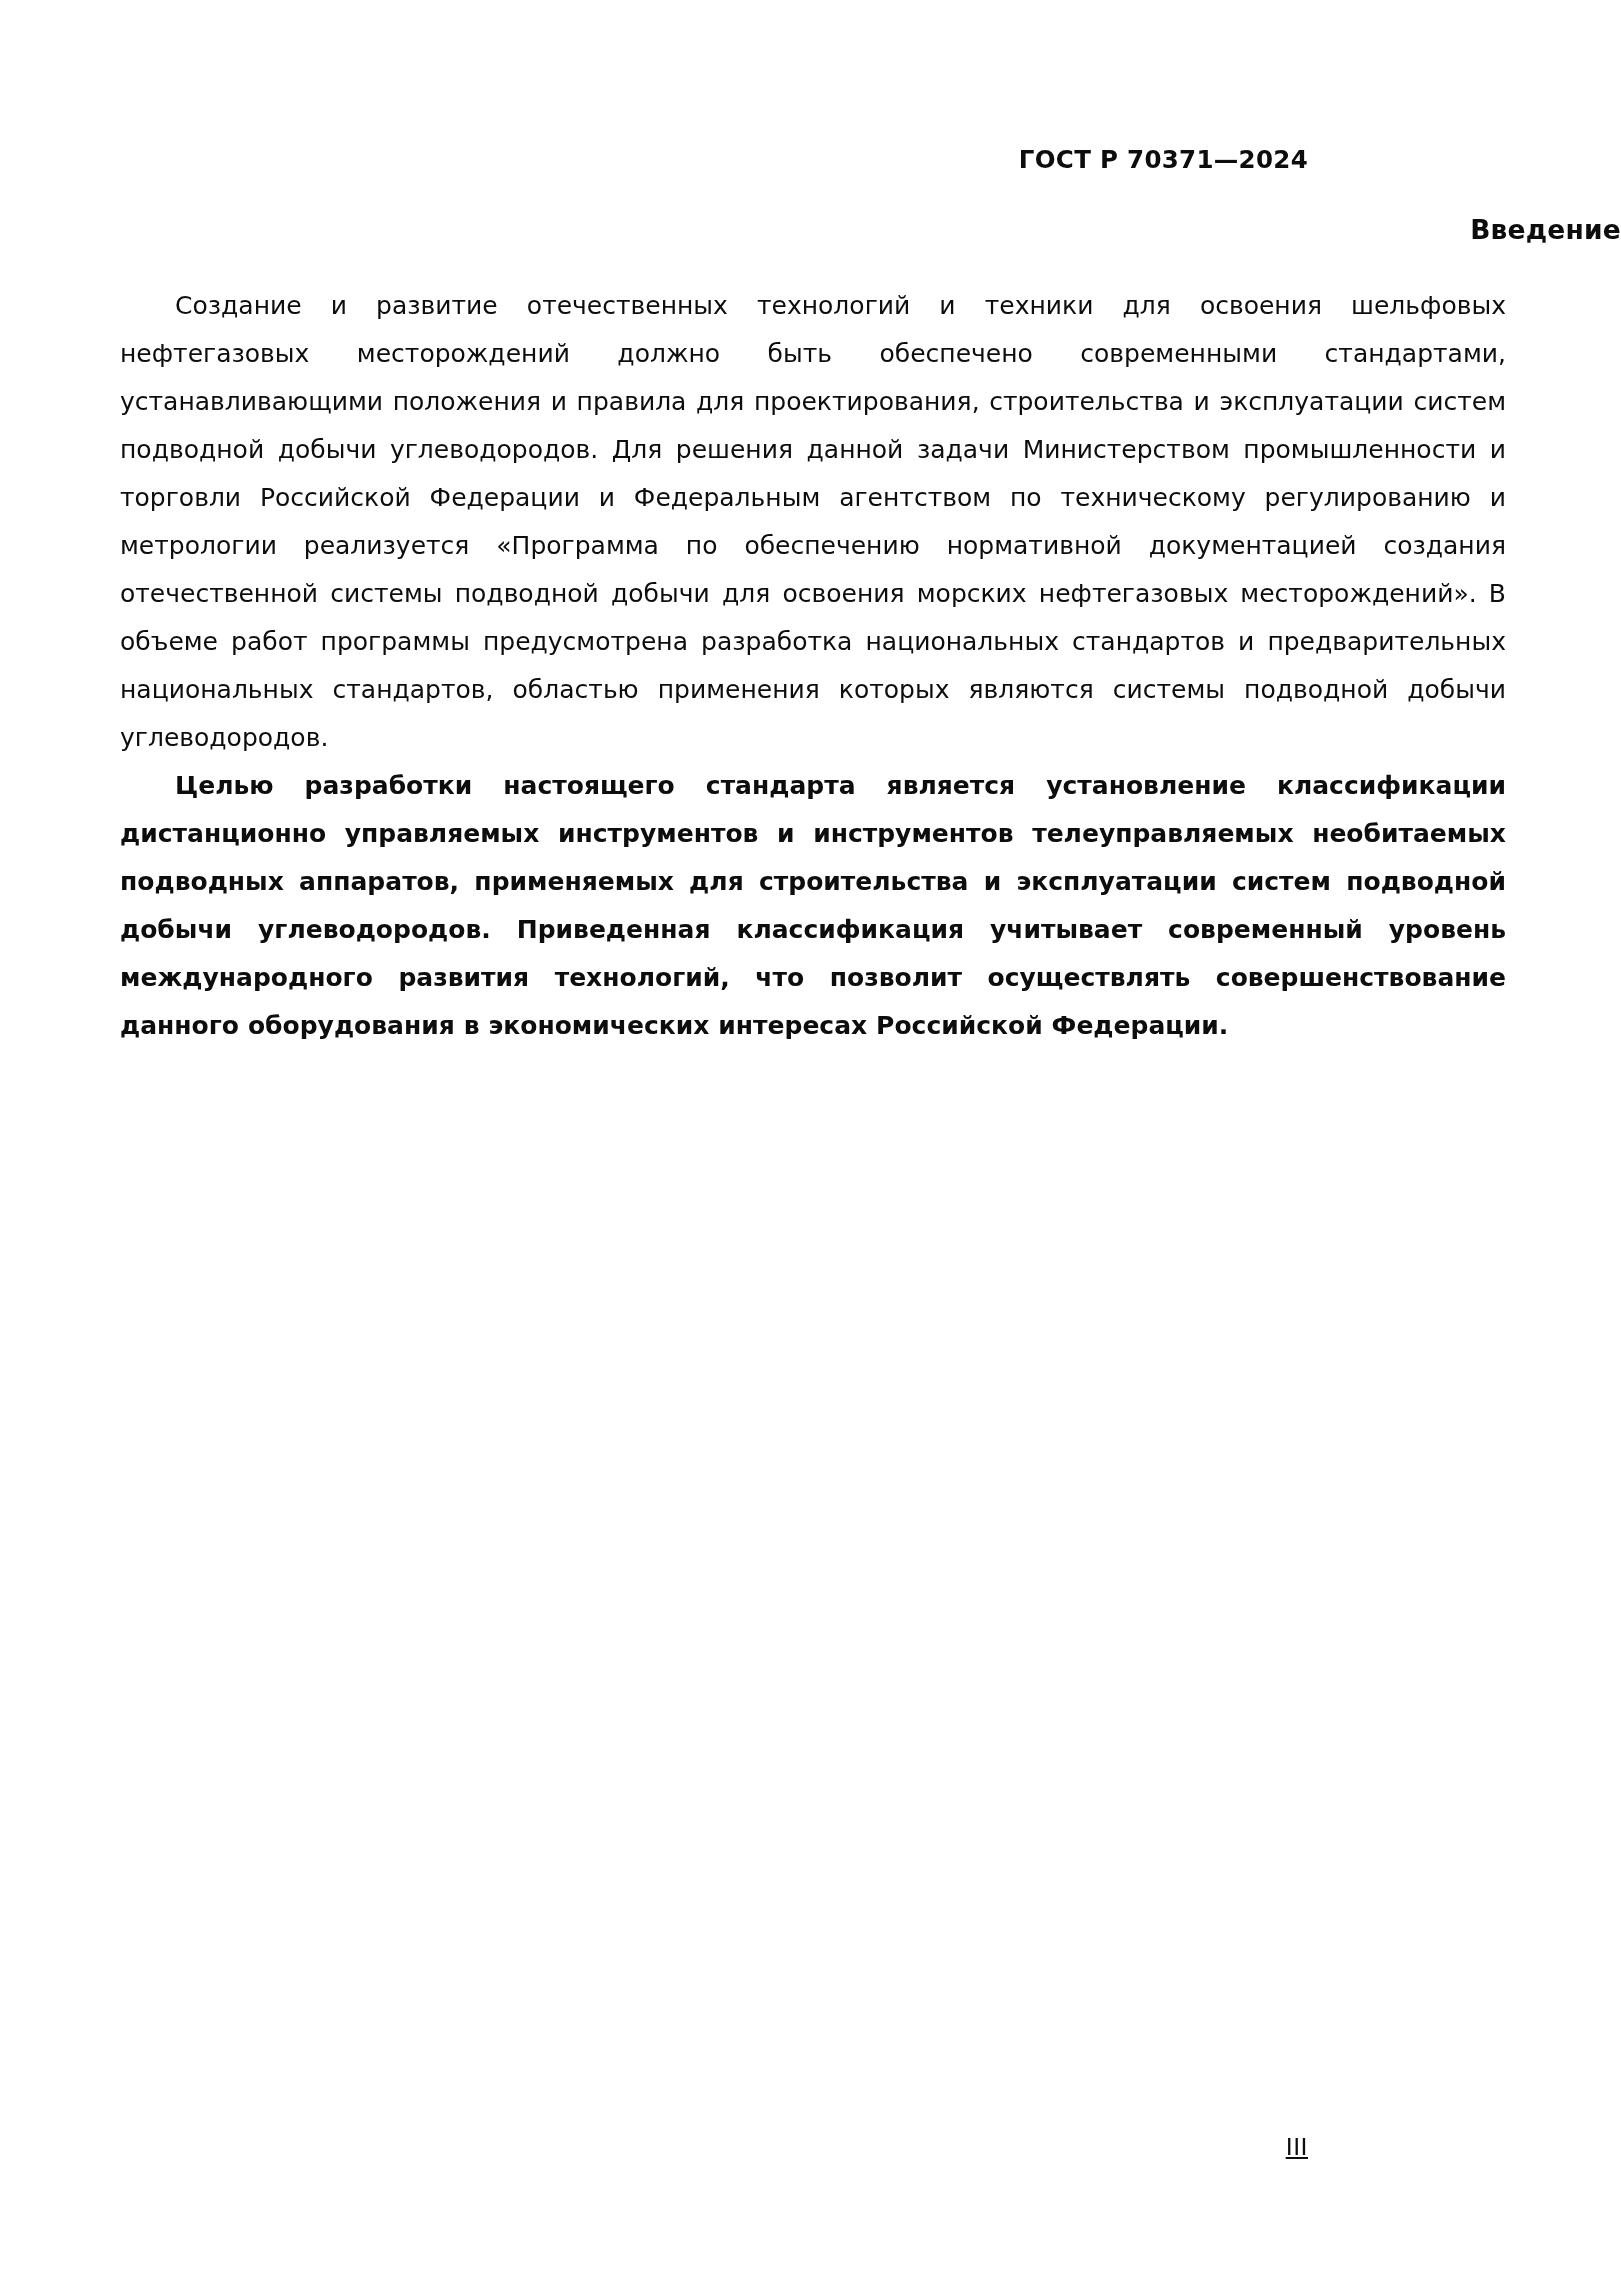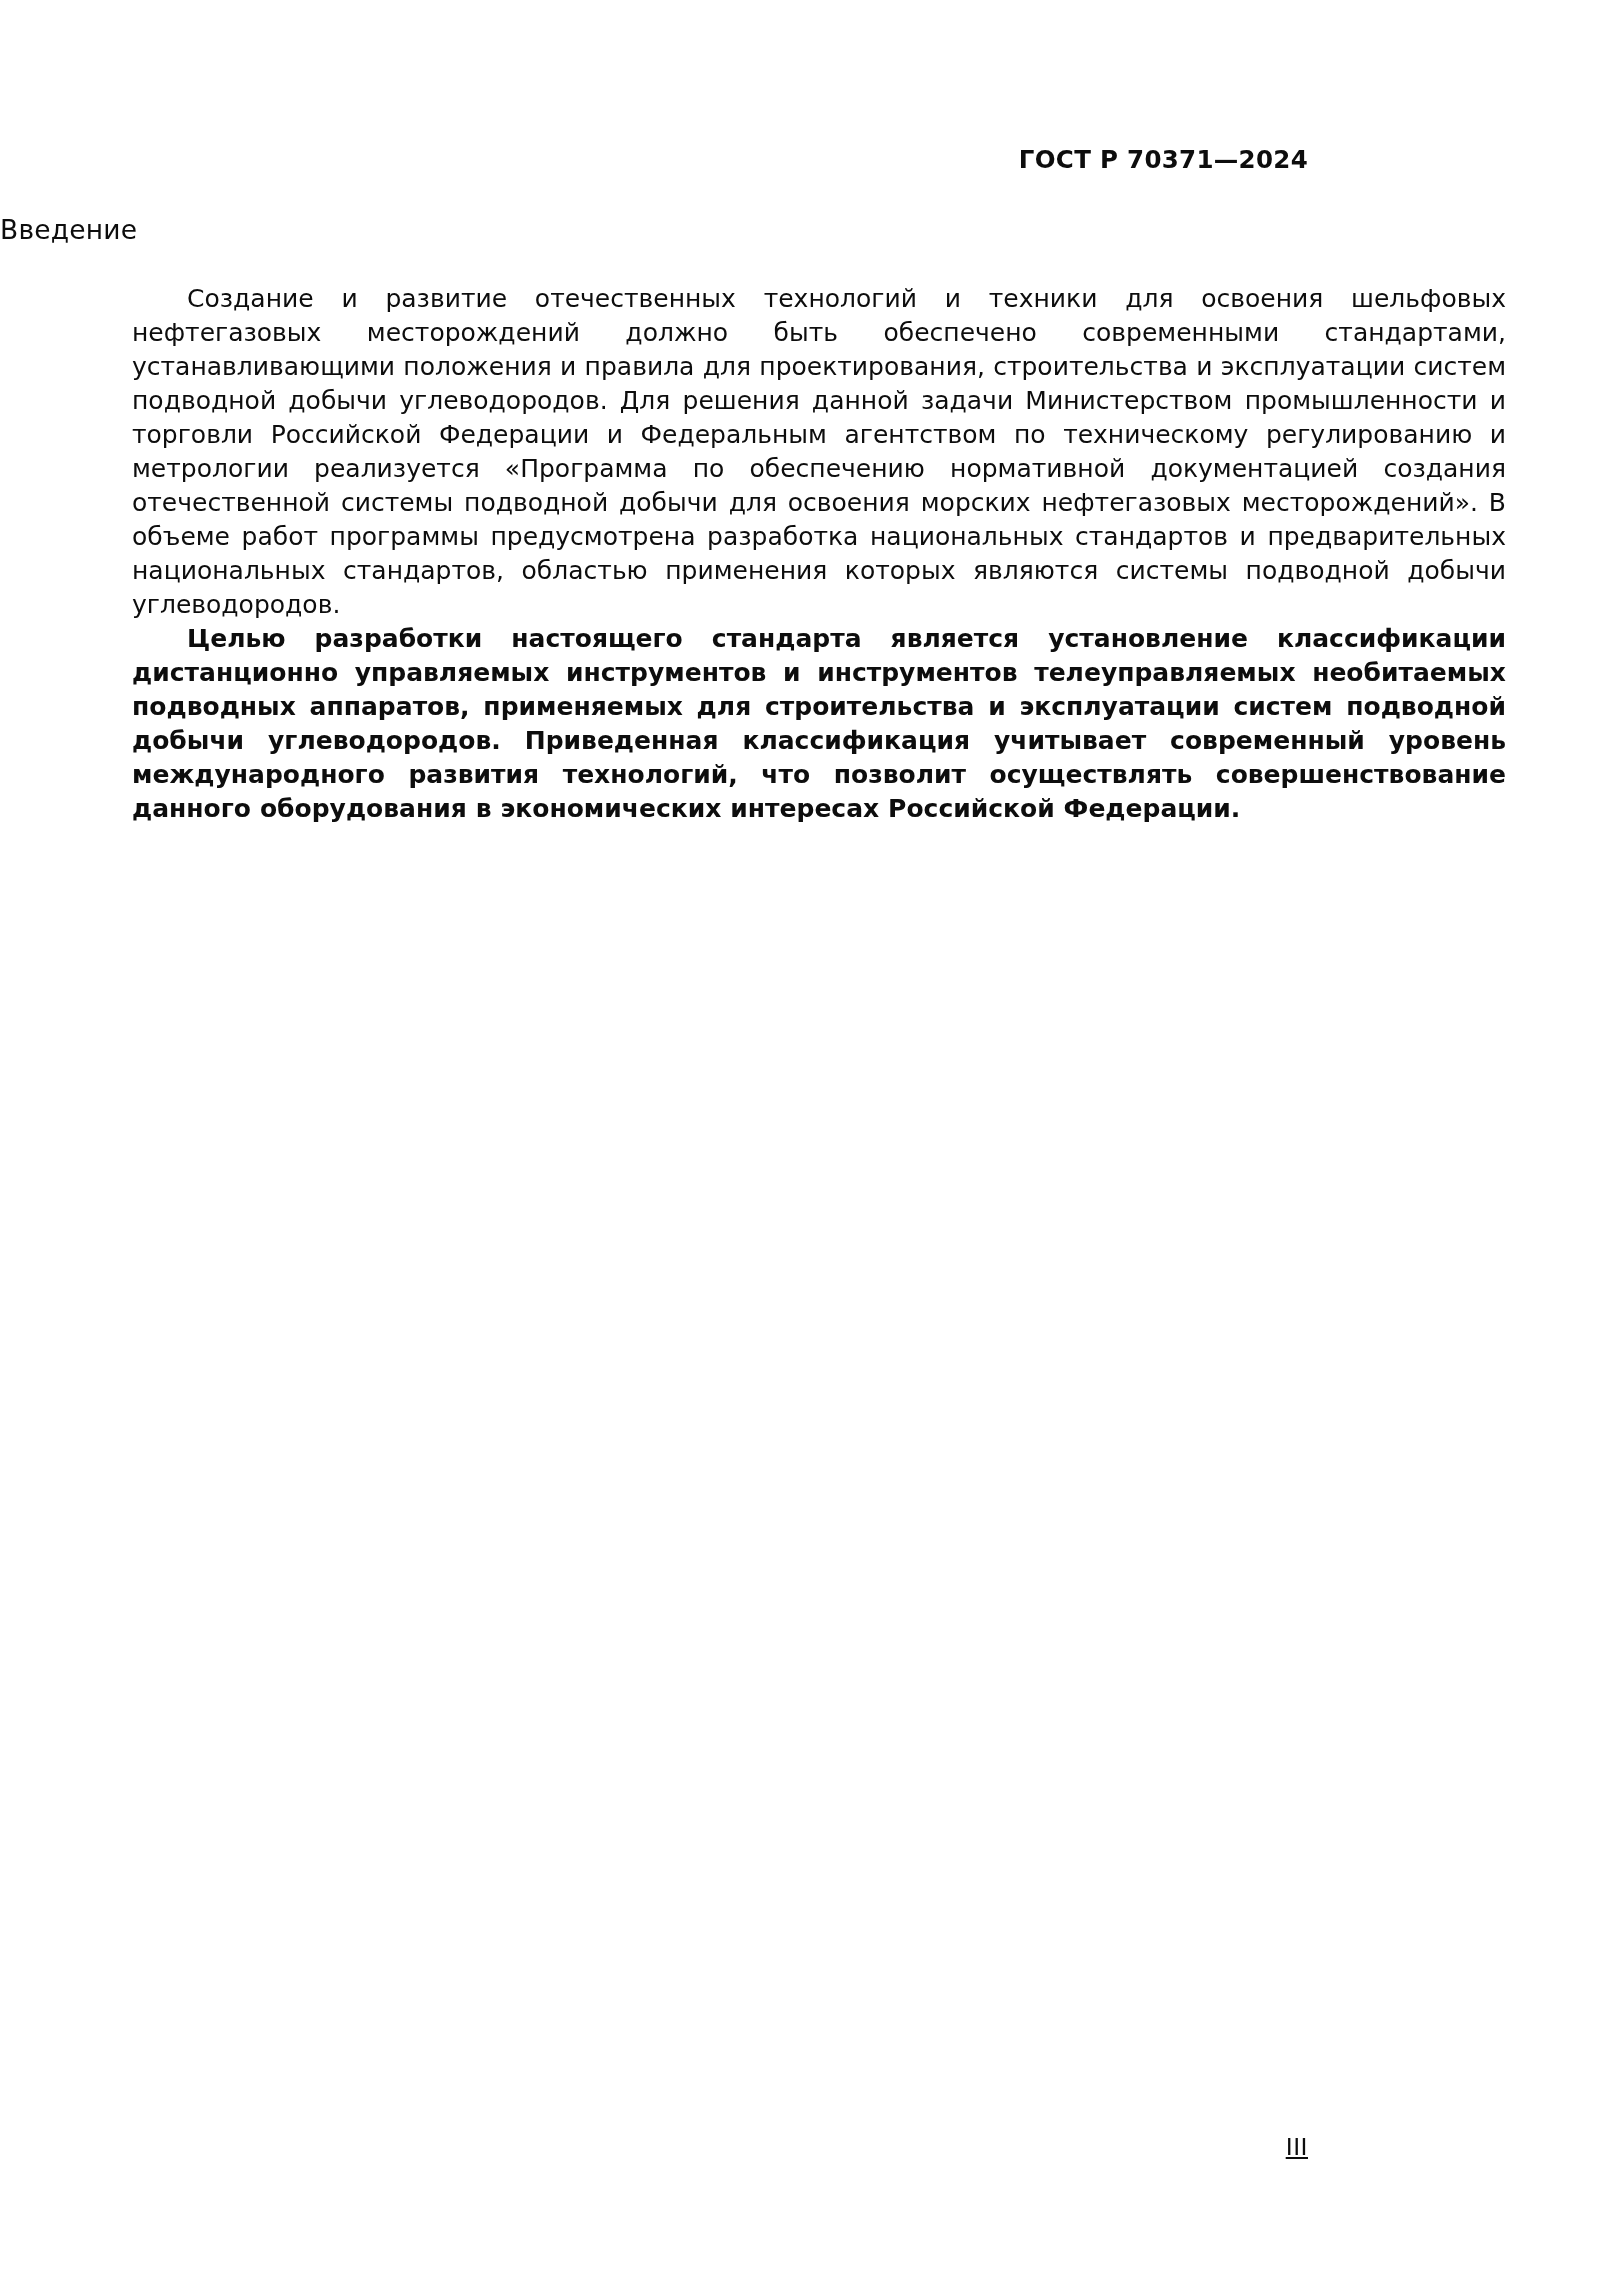--- a/index.html
+++ b/index.html
@@ -31,38 +31,38 @@
     font-size: 24.5px;
     font-weight: bold;
     letter-spacing: 0.3px;
     white-space: nowrap;
   }
   .doc-title {
     position: absolute;
     top: 214px;
     left: 0;
     width: 1621px;
-    text-align: left;
+    text-align: right;
     font-size: 26.5px;
-    font-weight: normal;
+    font-weight: bold;
     letter-spacing: 0.2px;
   }
   .content {
     position: absolute;
     top: 282px;
     left: 116px;
     width: 1390px;
   }
   .para {
     font-size: 25px;
-    line-height: 34px;
+    line-height: 48px;
     text-align: justify;
     text-justify: inter-word;
     text-indent: 55px;
-    margin: 0 0 0 16px;
+    margin: 0 0 0 4px;
     hyphens: manual;
     word-spacing: 0.2px;
   }
   .para + .para {
     margin-top: 0px;
     font-weight: bold;
   }
   .footer-page-number {
     position: absolute;
     bottom: 132px;

